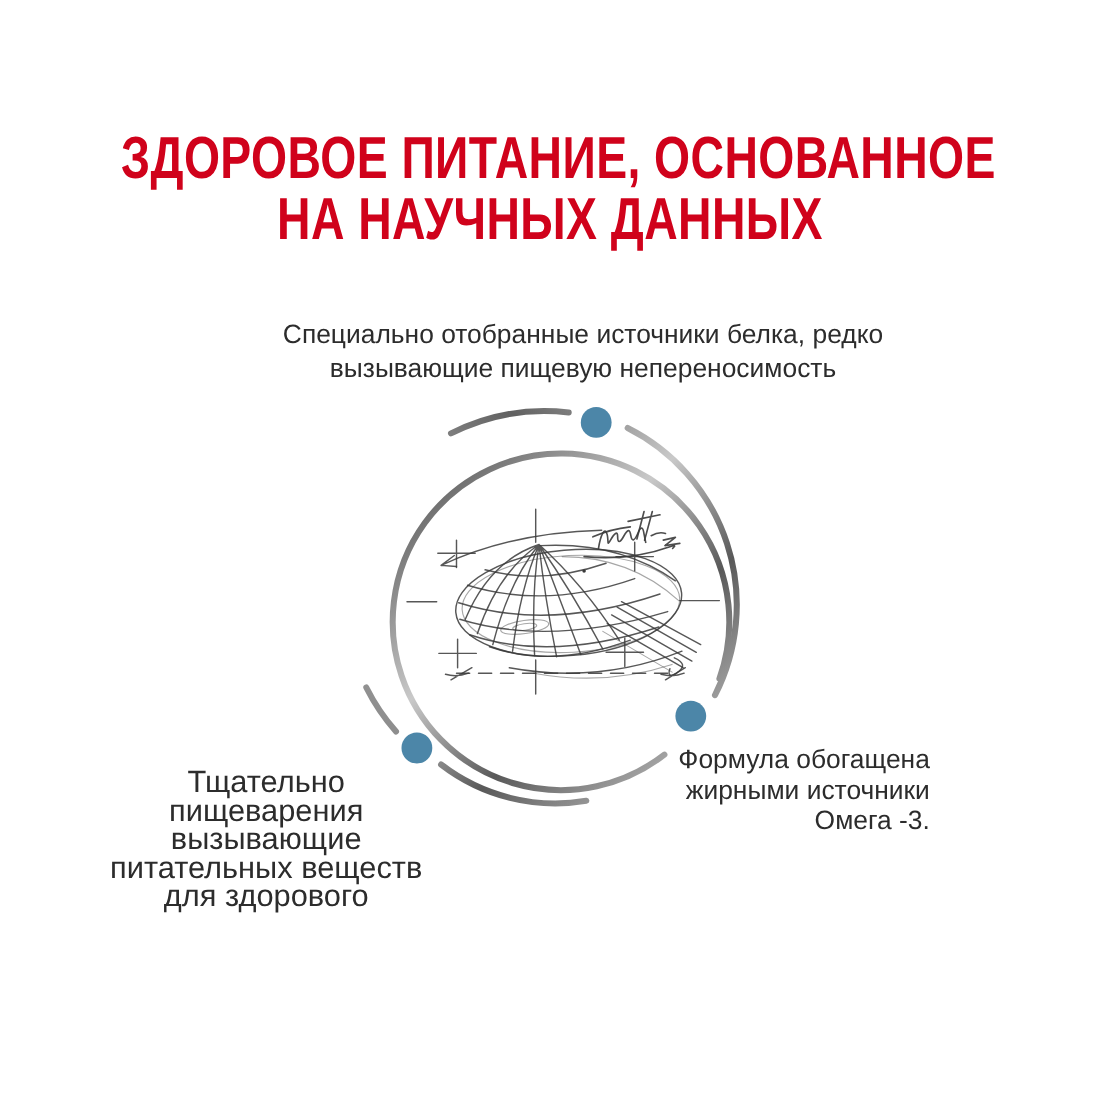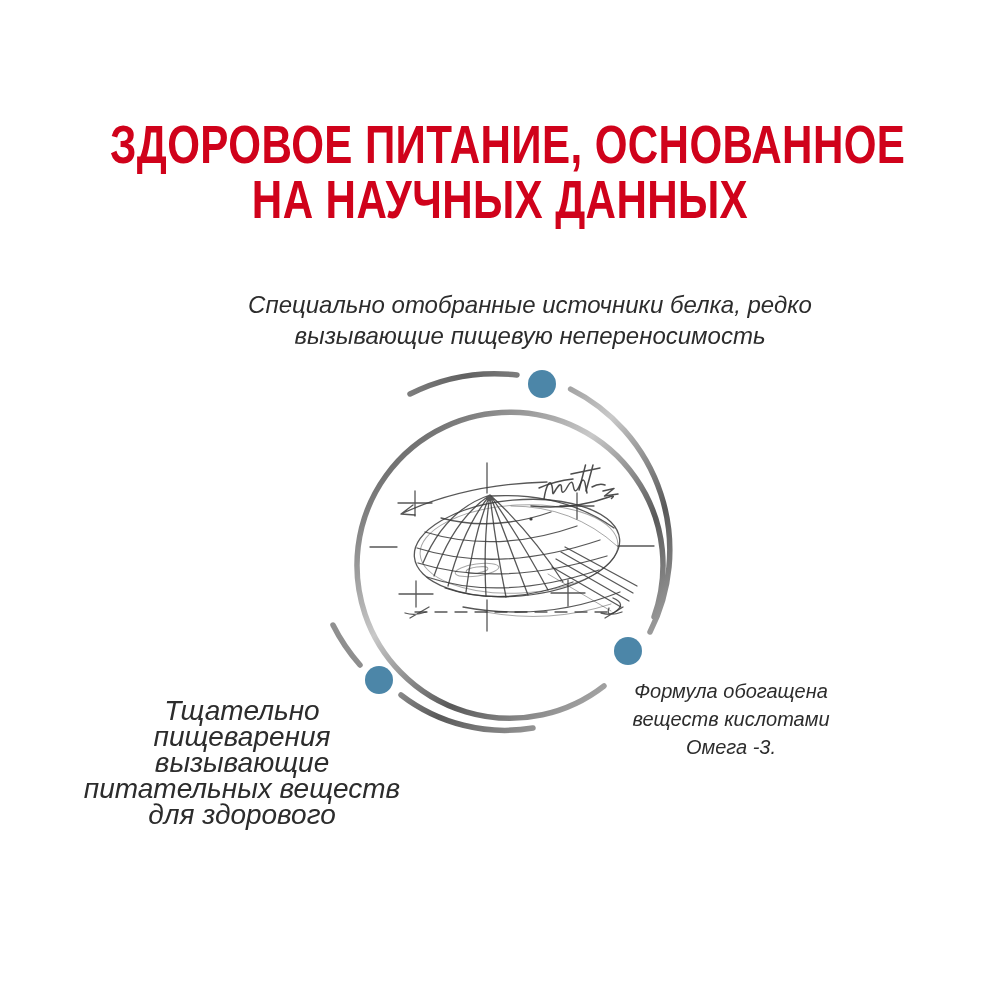--- a/index.html
+++ b/index.html
@@ -12,24 +12,24 @@
   .title{
     position:absolute;top:117px;left:0;width:1000px;margin:0;
     text-align:center;font-weight:700;font-size:54px;line-height:55px;
     color:var(--accent-red,#d0021b);letter-spacing:0.5px;white-space:nowrap;
   }
   .title .tline{display:block;transform:scaleX(0.78);}
   .note{
     position:absolute;text-align:center;transform:translateX(-50%);
     white-space:nowrap;color:var(--text-dark,#2c2c2c);
   }
-  .note span{display:block;font-style:italic;}
+  .note span{display:block;}
   .note-top{top:289px;left:530px;font-size:24px;line-height:31px;}
   .note-bl{top:698px;left:242px;font-size:28px;line-height:26px;}
-  .note-br{top:677px;left:731px;font-size:20px;line-height:28px;}
+  .note-br{top:677px;left:731px;font-size:24px;line-height:28px;text-align:right;}
   .illus{position:absolute;left:300px;top:340px;overflow:visible;}
   .ring{fill:none;stroke-width:5.5;stroke-linecap:round;}
   .dot{fill:var(--dot-blue,#4c86a8);}
   .sk,.sk2,.sig{fill:none;stroke:var(--sketch-ink,#3a3a3a);stroke-linecap:round;stroke-linejoin:round;}
   .sk{stroke-width:1.3;opacity:.85;}
   .sk2{stroke-width:1;opacity:.45;}
   .sig{stroke-width:1.5;opacity:.9;}
 </style>
 </head>
 <body>
@@ -124,17 +124,17 @@
   <div class="note note-bl">
     <span>Тщательно</span>
     <span>пищеварения</span>
     <span>вызывающие</span>
     <span>питательных веществ</span>
     <span>для здорового</span>
   </div>
 
   <div class="note note-br">
     <span>Формула обогащена</span>
-    <span>веществ кислотами</span>
+    <span>жирными источники</span>
     <span>Омега -3.</span>
   </div>
 
 </div>
 
 </body></html>

